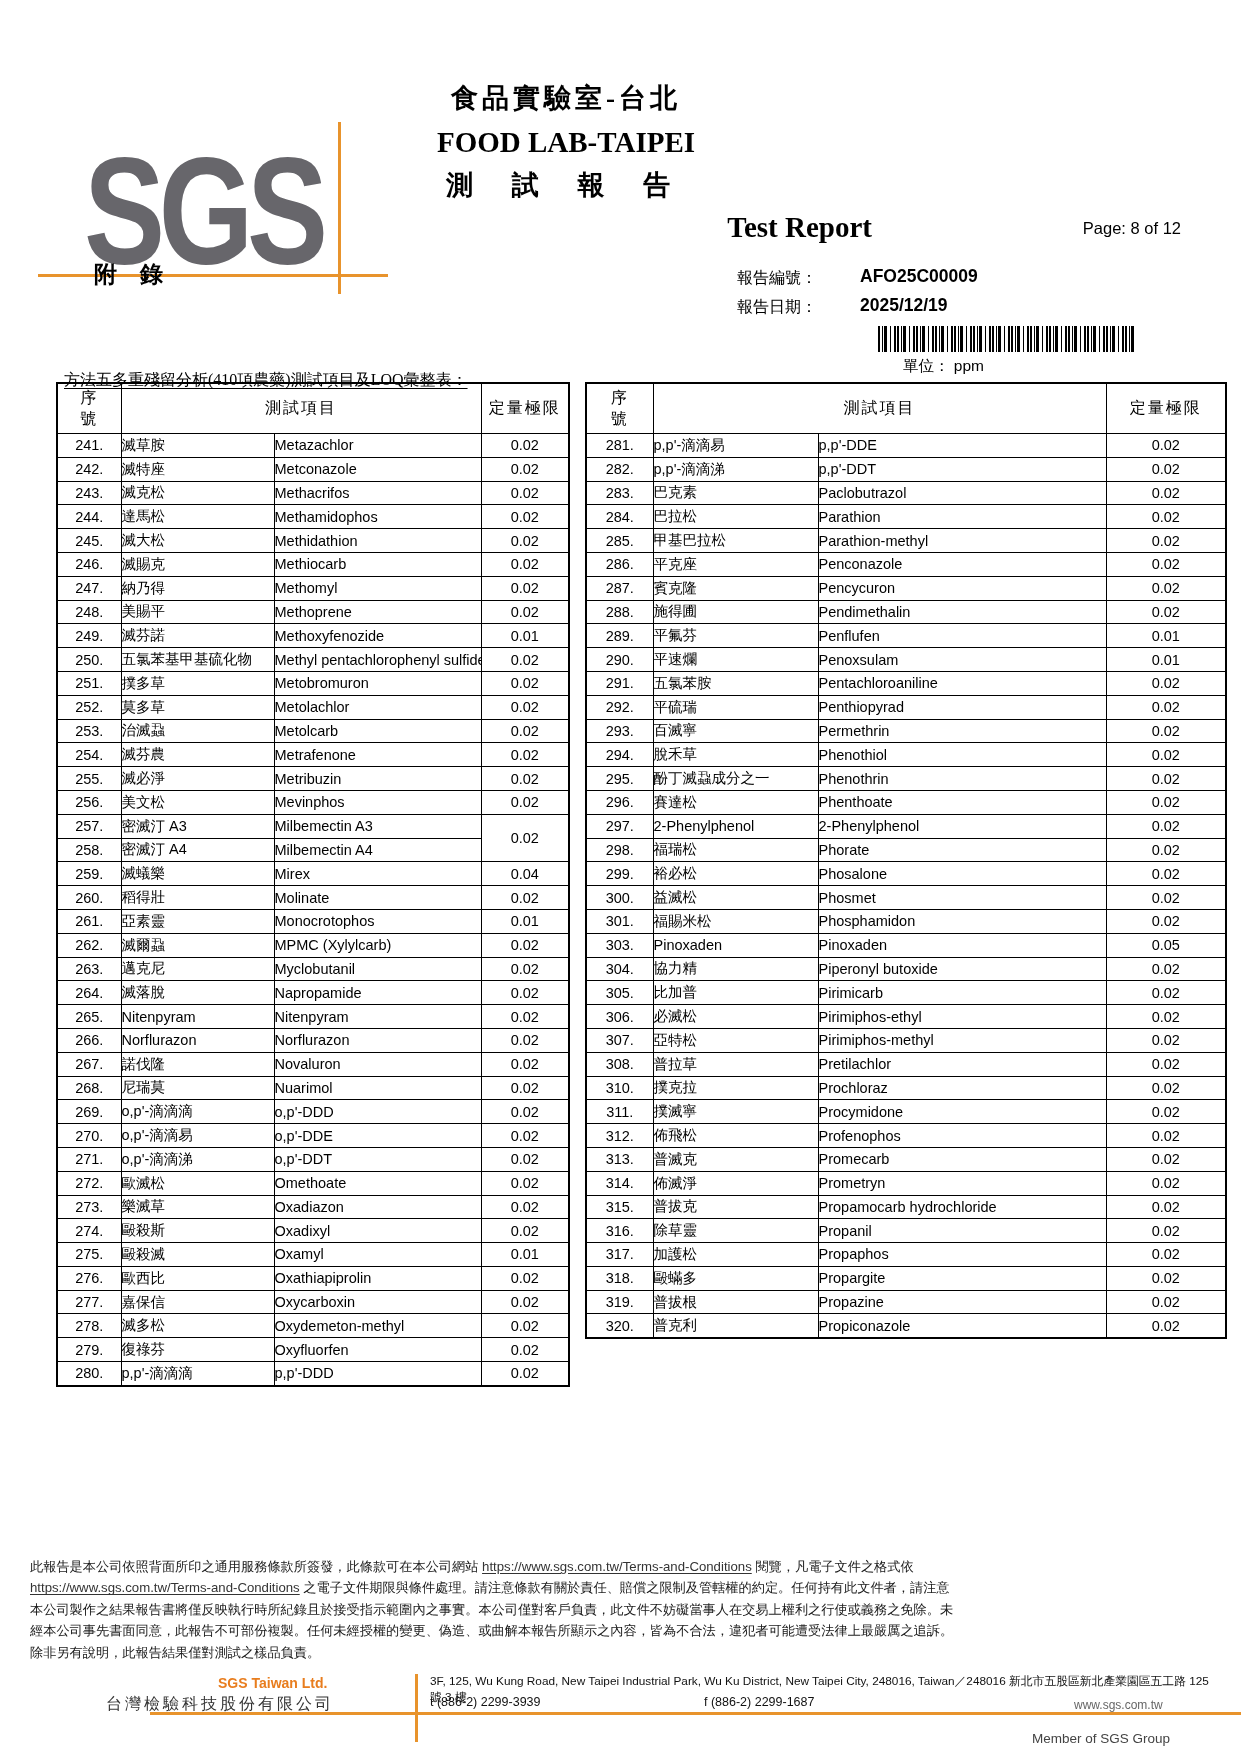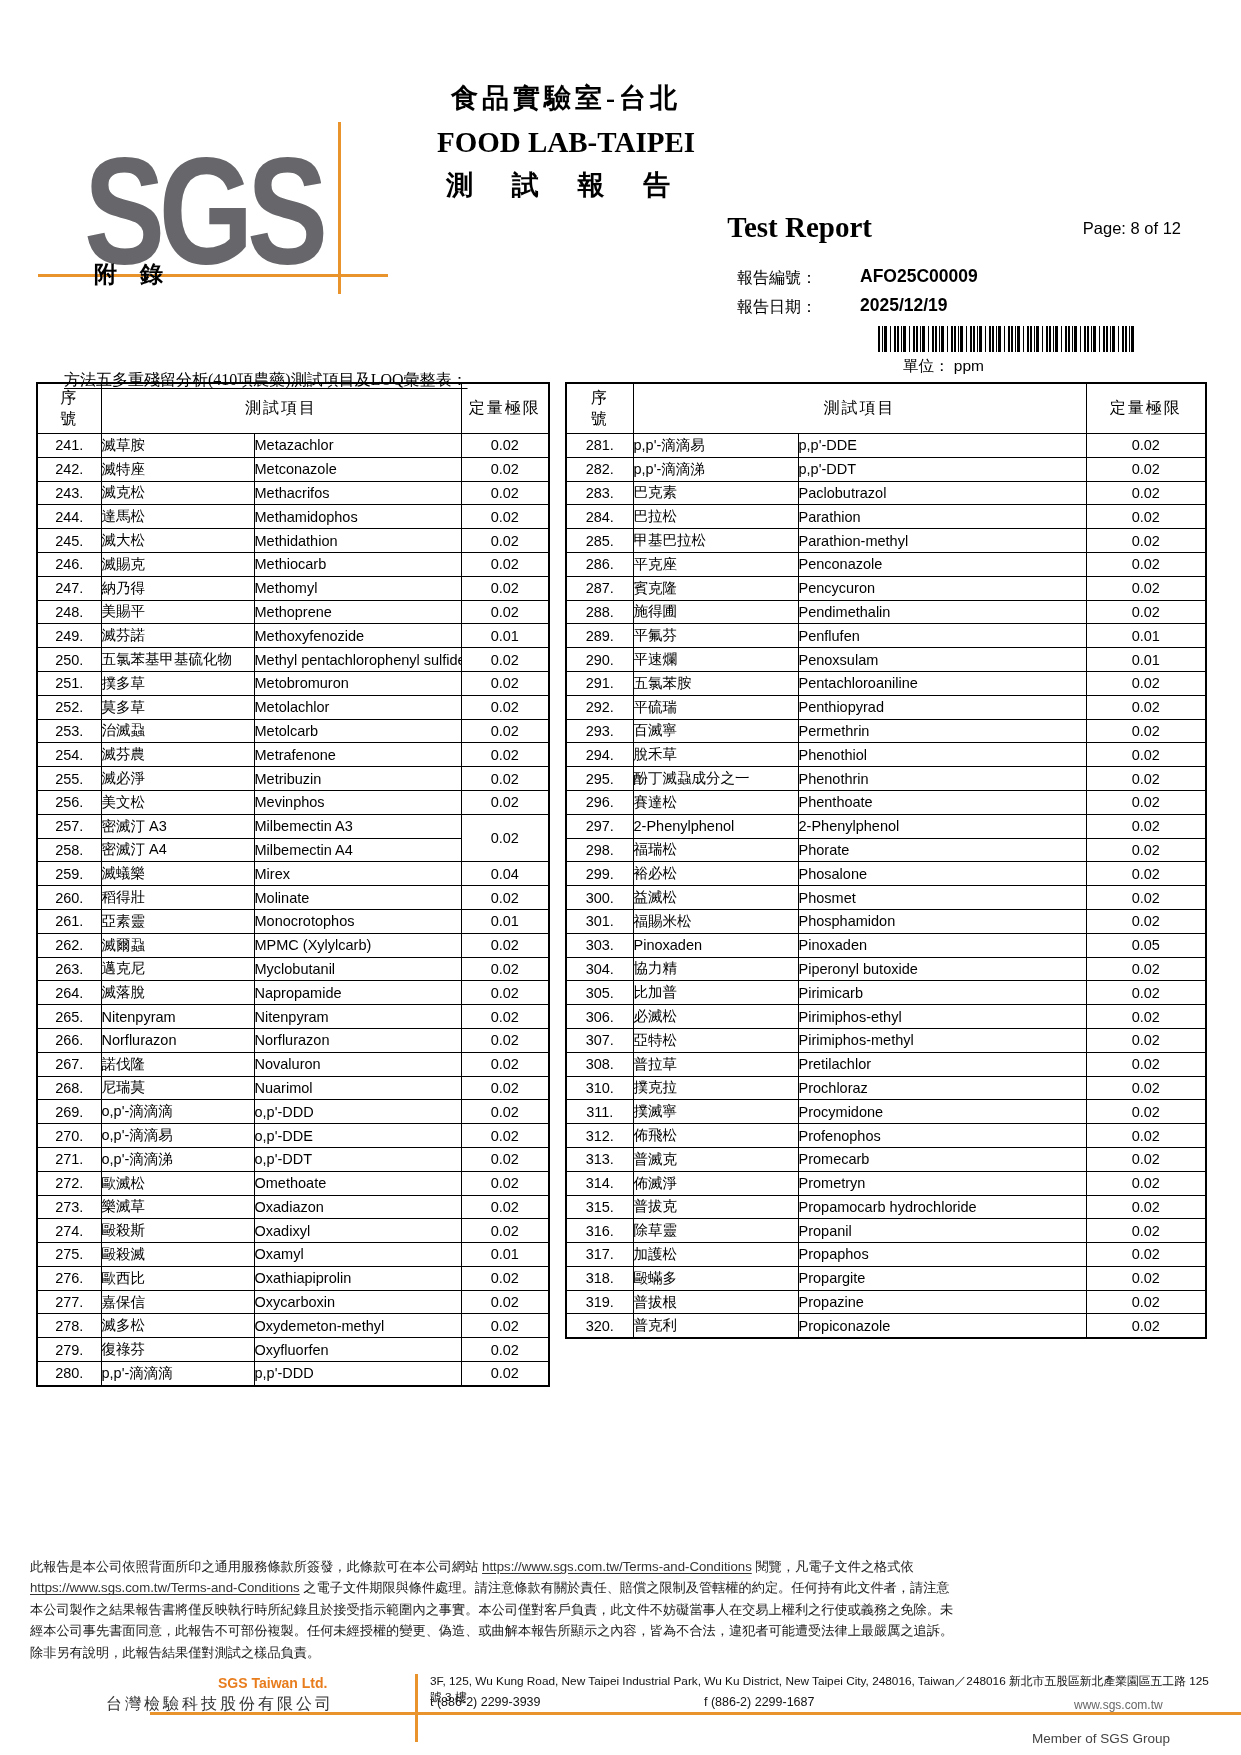--- a/index.html
+++ b/index.html
@@ -24,21 +24,21 @@
   .rinfo-value{position:absolute;font-weight:bold;font-size:17.5px;}
   .barcode{position:absolute;left:878px;top:326px;width:257px;height:26px;
            background:repeating-linear-gradient(90deg,#000 0 2px,#fff 2px 4px,#000 4px 5px,
            #fff 5px 6px,#000 6px 9px,#fff 9px 12px,#000 12px 13px,#fff 13px 16px,
            #000 16px 18px,#fff 18px 19px);}
   .unit-line{position:absolute;left:903px;top:356px;font-size:15.5px;}
   .unit-line .lab{font-family:"Liberation Serif",serif;}
   .caption{position:absolute;left:64px;top:356px;font-family:"Liberation Serif",serif;
            font-size:16px;text-decoration:underline;text-underline-offset:3px;margin-top:14px;}
   
-  .tbl{position:absolute;top:382px;border-collapse:collapse;table-layout:fixed;}
+  .tbl{position:absolute;top:382px;border-collapse:collapse;table-layout:fixed;margin-left:20px;}
   .tbl-left{left:36px;width:512px;}
   .tbl-right{left:565px;width:640px;}
   .tbl,.tbl th,.tbl td{border:1.6px solid #000;}
   .tbl{border-width:2.5px;}
   .tbl th{font-family:"Liberation Serif",serif;font-weight:normal;font-size:16px;
           height:47px;text-align:center;vertical-align:middle;letter-spacing:2px;}
   .wrap2{display:inline-block;width:1.15em;line-height:1.3;text-align:center;}
   .tbl td{height:22.8px;font-size:14.5px;padding:0;vertical-align:middle;
           white-space:nowrap;overflow:hidden;}
   .c-no{text-align:center;}

